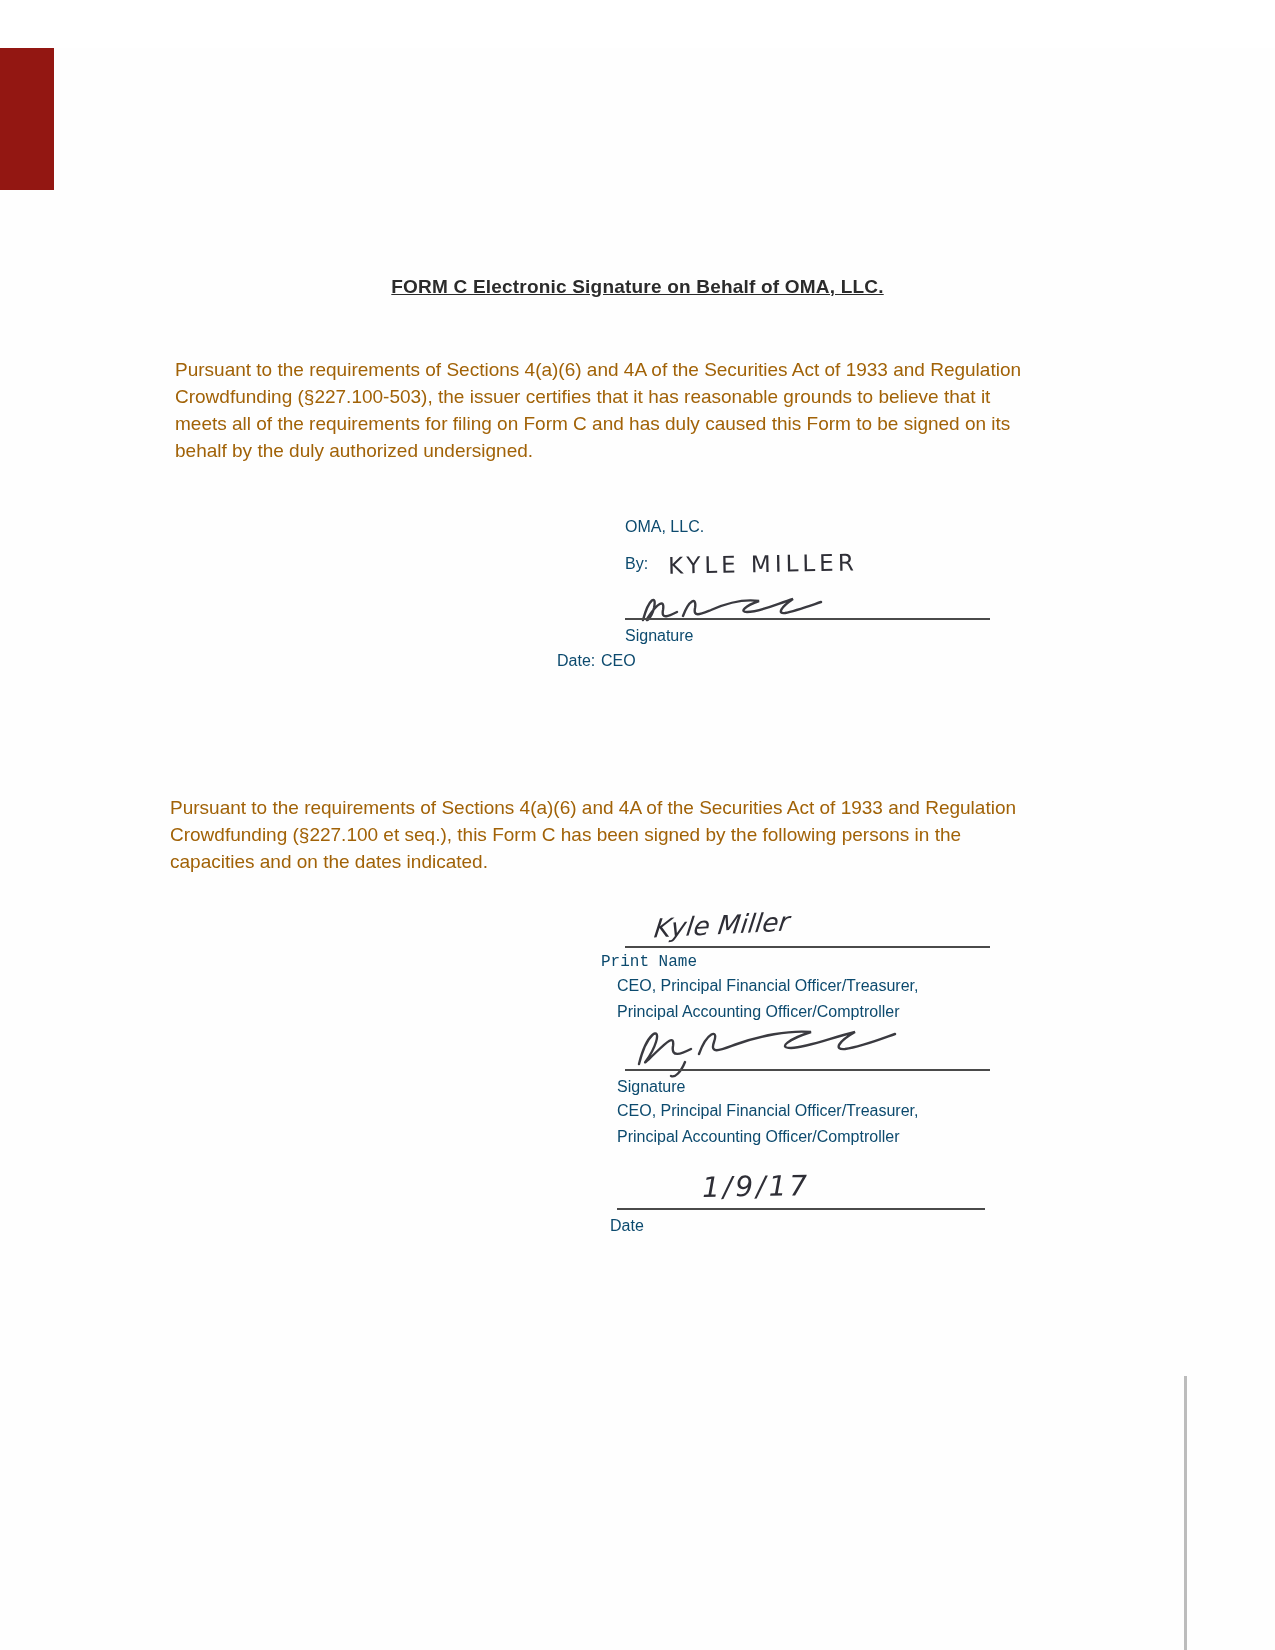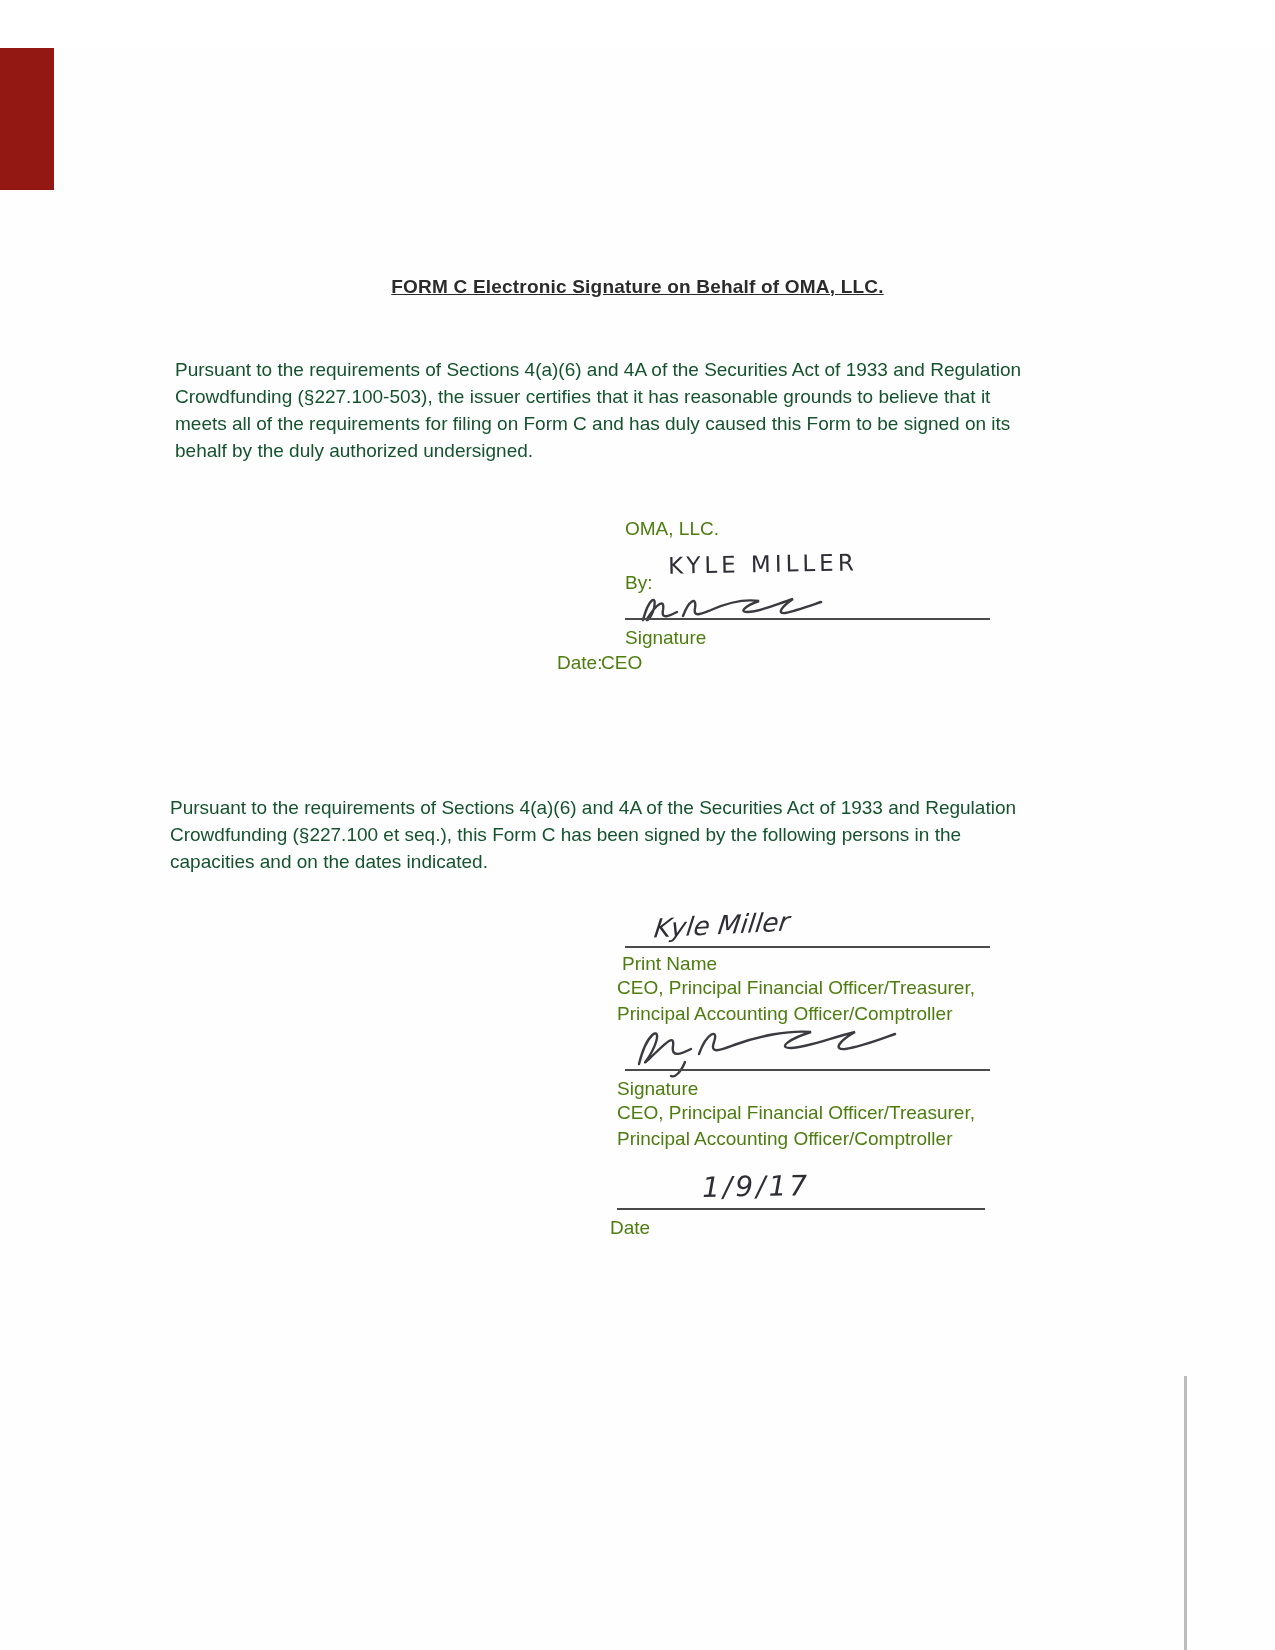--- a/index.html
+++ b/index.html
@@ -33,29 +33,29 @@
     font-weight: bold;
     font-size: 19px;
     text-decoration: underline;
     color: #2b2b2b;
     letter-spacing: 0.2px;
   }
   .para {
     position: absolute;
     font-size: 19px;
     line-height: 27px;
-    color: #14532d;
+    color: #a16207;
     text-align: left;
   }
   .para1 { left: 175px; top: 308px; width: 850px; }
   .para2 { left: 170px; top: 746px; width: 855px; }
   .label {
     position: absolute;
-    font-size: 19px;
-    color: #4d7c0f;
+    font-size: 16px;
+    color: #0c4a6e;
     white-space: nowrap;
   }
   .sig-line {
     position: absolute;
     border-bottom: 2px solid #4a4a4a;
     height: 0;
   }
   .hand {
     position: absolute;
     font-family: "DejaVu Sans", sans-serif;
@@ -94,39 +94,39 @@
 
   <div class="red-strip"></div>
   <div class="scan-edge-line"></div>
 
   <div class="doc-title">FORM C Electronic Signature on Behalf of OMA, LLC.</div>
 
   <div class="para para1">Pursuant to the requirements of Sections 4(a)(6) and 4A of the Securities Act of 1933 and Regulation Crowdfunding (§227.100-503), the issuer certifies that it has reasonable grounds to believe that it meets all of the requirements for filing on Form C and has duly caused this Form to be signed on its behalf by the duly authorized undersigned.</div>
 
   <div class="label" style="left:625px; top:470px;">OMA, LLC.</div>
 
-  <div class="label" style="left:625px; top:524px;">By:</div>
+  <div class="label" style="left:625px; top:507px;">By:</div>
   <div class="hand hand-caps" style="left:668px; top:503px;">KYLE MILLER</div>
 
   <svg class="scribble" style="left:633px; top:538px;" width="210" height="44" viewBox="0 0 210 44">
     <path d="M10,34 C16,12 24,8 21,22 C18,34 10,38 16,30 C24,18 32,12 30,24 C28,34 36,30 44,26
              M50,30 C56,14 64,10 62,22 C60,32 68,28 78,24 C94,17 112,13 126,15 C112,20 106,26 114,26
              C128,26 146,17 160,13 C148,21 144,28 152,27 C162,25 176,20 188,16"></path>
   </svg>
   <div class="sig-line" style="left:625px; top:570px; width:365px;"></div>
   <div class="label" style="left:625px; top:579px;">Signature</div>
 
   <div class="label" style="left:557px; top:604px;">Date:</div>
   <div class="label" style="left:601px; top:604px;">CEO</div>
 
   <div class="para para2">Pursuant to the requirements of Sections 4(a)(6) and 4A of the Securities Act of 1933 and Regulation Crowdfunding (§227.100 et seq.), this Form C has been signed by the following persons in the capacities and on the dates indicated.</div>
 
   <div class="hand hand-cursive" style="left:655px; top:862px;">Kyle Miller</div>
   <div class="sig-line" style="left:625px; top:898px; width:365px;"></div>
-  <div class="label" style="left:622px; top:905px;">Print Name</div>
+  <div class="label" style="left:601px; top:905px;font-family:Liberation Mono, monospace;">Print Name</div>
   <div class="label" style="left:617px; top:929px;">CEO, Principal Financial Officer/Treasurer,</div>
   <div class="label" style="left:617px; top:955px;">Principal Accounting Officer/Comptroller</div>
 
   <svg class="scribble" style="left:627px; top:974px;" width="280" height="58" viewBox="0 0 280 58">
     <path d="M12,42 C20,10 34,4 29,20 C24,36 12,46 22,37 C36,24 48,10 46,24 C44,36 54,32 64,27
              M72,32 C80,10 92,6 87,20 C82,34 96,27 110,22 C132,14 162,8 184,10 C162,17 150,26 164,26
              C182,25 206,15 228,10 C212,19 206,28 218,27 C234,25 254,17 268,12
              M58,40 C54,50 48,56 44,54"></path>
   </svg>
   <div class="sig-line" style="left:625px; top:1021px; width:365px;"></div>

